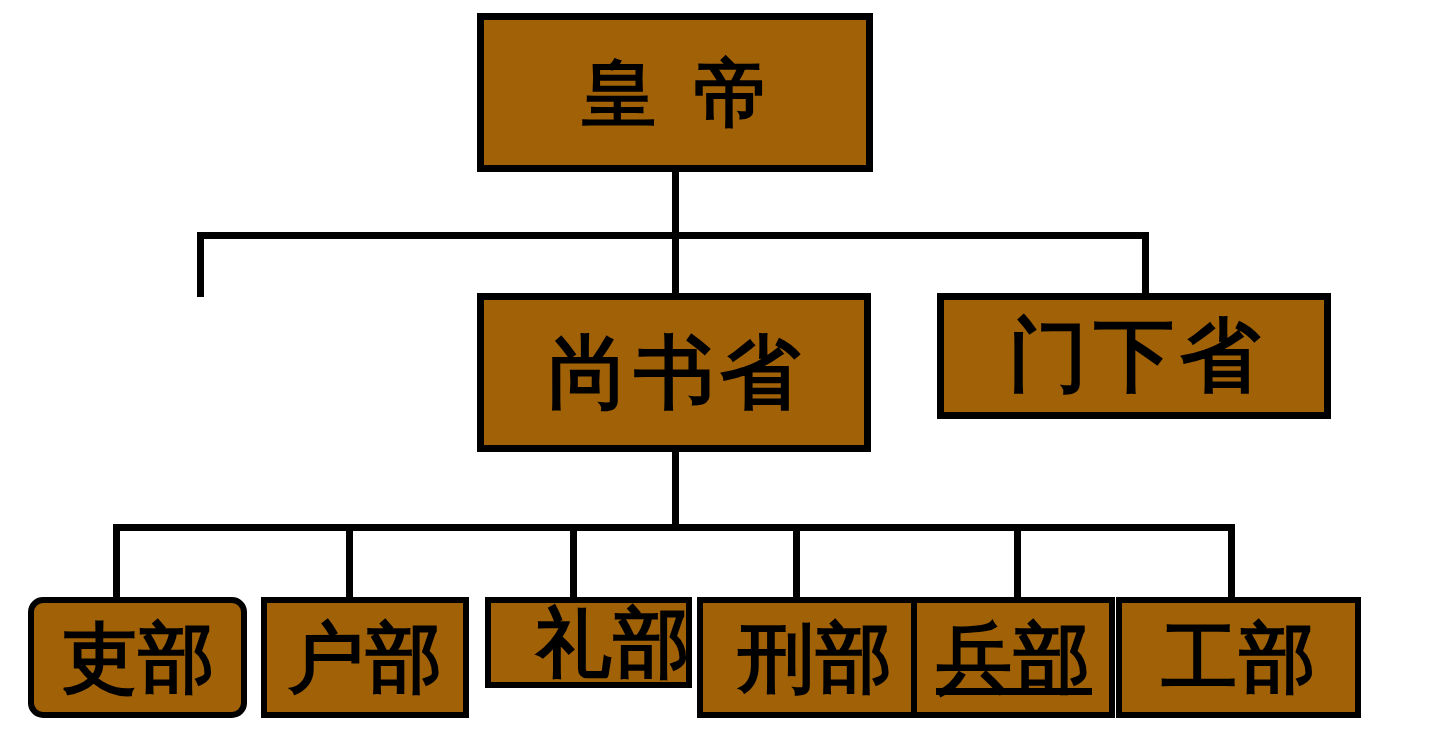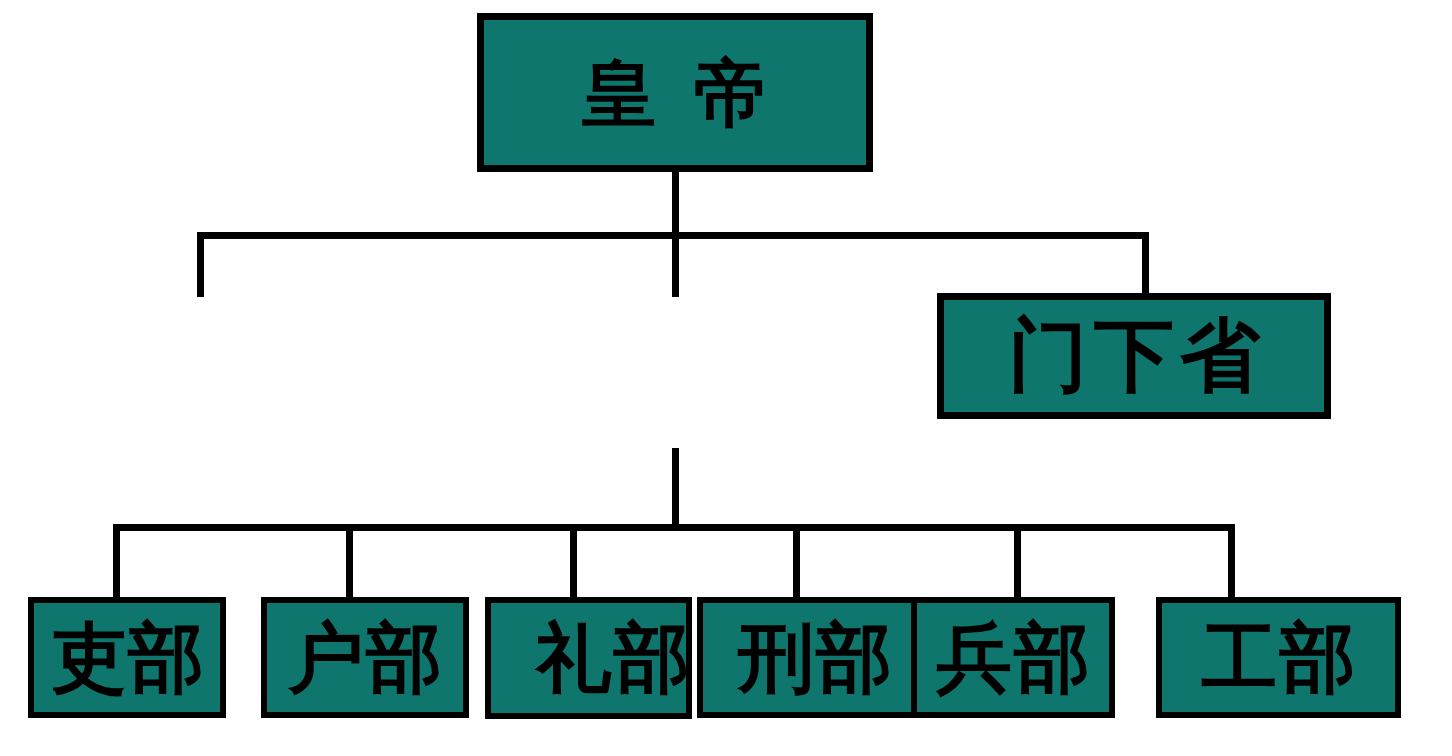--- a/index.html
+++ b/index.html
@@ -15,21 +15,21 @@
     position: relative;
     width: 1452px;
     height: 756px;
     background: #ffffff;
     overflow: hidden;
   }
   
   .node-box {
     position: absolute;
     box-sizing: border-box;
-    background: #0f766e;
+    background: #a16207;
     border: 7px solid #000000;
     display: flex;
     align-items: center;
     justify-content: center;
     z-index: 3;
     text-align: center;
   }
   .node-label {
     font-family: "DejaVu Sans", "Liberation Sans", sans-serif;
     color: #000000;
@@ -74,51 +74,54 @@
     <span class="node-label">皇帝</span>
   </div>
 
   <div class="conn conn-v" style="left:672px; top:168px; height:71px;"></div>
   <div class="conn conn-h" style="left:197px; top:232px; width:952px;"></div>
   <div class="conn conn-v" style="left:197px; top:232px; height:65px;"></div>
   <div class="conn conn-v" style="left:672px; top:232px; height:65px;"></div>
   <div class="conn conn-v" style="left:1142px; top:232px; height:65px;"></div>
 
 
+  <div class="node-box tier2" style="left:477px; top:293px; width:394px; height:159px;">
+    <span class="node-label">尚书省</span>
+  </div>
 
   <div class="node-box tier2" style="left:937px; top:293px; width:394px; height:126px;">
     <span class="node-label">门下省</span>
   </div>
 
   <div class="conn conn-v" style="left:672px; top:448px; height:82px;"></div>
   <div class="conn conn-h" style="left:113px; top:524px; width:1122px;"></div>
   <div class="conn conn-v" style="left:113px; top:524px; height:77px;"></div>
   <div class="conn conn-v" style="left:346px; top:524px; height:77px;"></div>
   <div class="conn conn-v" style="left:570px; top:524px; height:77px;"></div>
   <div class="conn conn-v" style="left:793px; top:524px; height:77px;"></div>
   <div class="conn conn-v" style="left:1014px; top:524px; height:77px;"></div>
   <div class="conn conn-v" style="left:1228px; top:524px; height:77px;"></div>
 
-  <div class="node-box tier3" style="left:28px; top:597px; width:198px; height:121px;">
+  <div class="node-box tier3" style="left:28px; top:597px; width:219px; height:121px;border-radius:15px;">
     <span class="node-label">吏部</span>
   </div>
 
   <div class="node-box tier3" style="left:261px; top:597px; width:208px; height:121px;">
     <span class="node-label">户部</span>
   </div>
 
-  <div class="node-box tier3" style="left:485px; top:597px; width:207px; height:122px;padding-left:48px;">
+  <div class="node-box tier3" style="left:485px; top:597px; width:207px; height:91px;padding-left:48px;">
     <span class="node-label">礼部</span>
   </div>
 
   <div class="node-box tier3" style="left:697px; top:597px; width:236px; height:121px;">
     <span class="node-label">刑部</span>
   </div>
 
-  <div class="node-box tier3" style="left:911px; top:597px; width:204px; height:121px;">
+  <div class="node-box tier3" style="left:911px; top:597px; width:204px; height:121px;text-decoration:underline;">
     <span class="node-label">兵部</span>
   </div>
 
-  <div class="node-box tier3" style="left:1156px; top:597px; width:245px; height:121px;">
+  <div class="node-box tier3" style="left:1116px; top:597px; width:245px; height:121px;">
     <span class="node-label">工部</span>
   </div>
 
 </div>
 
 </body></html>

